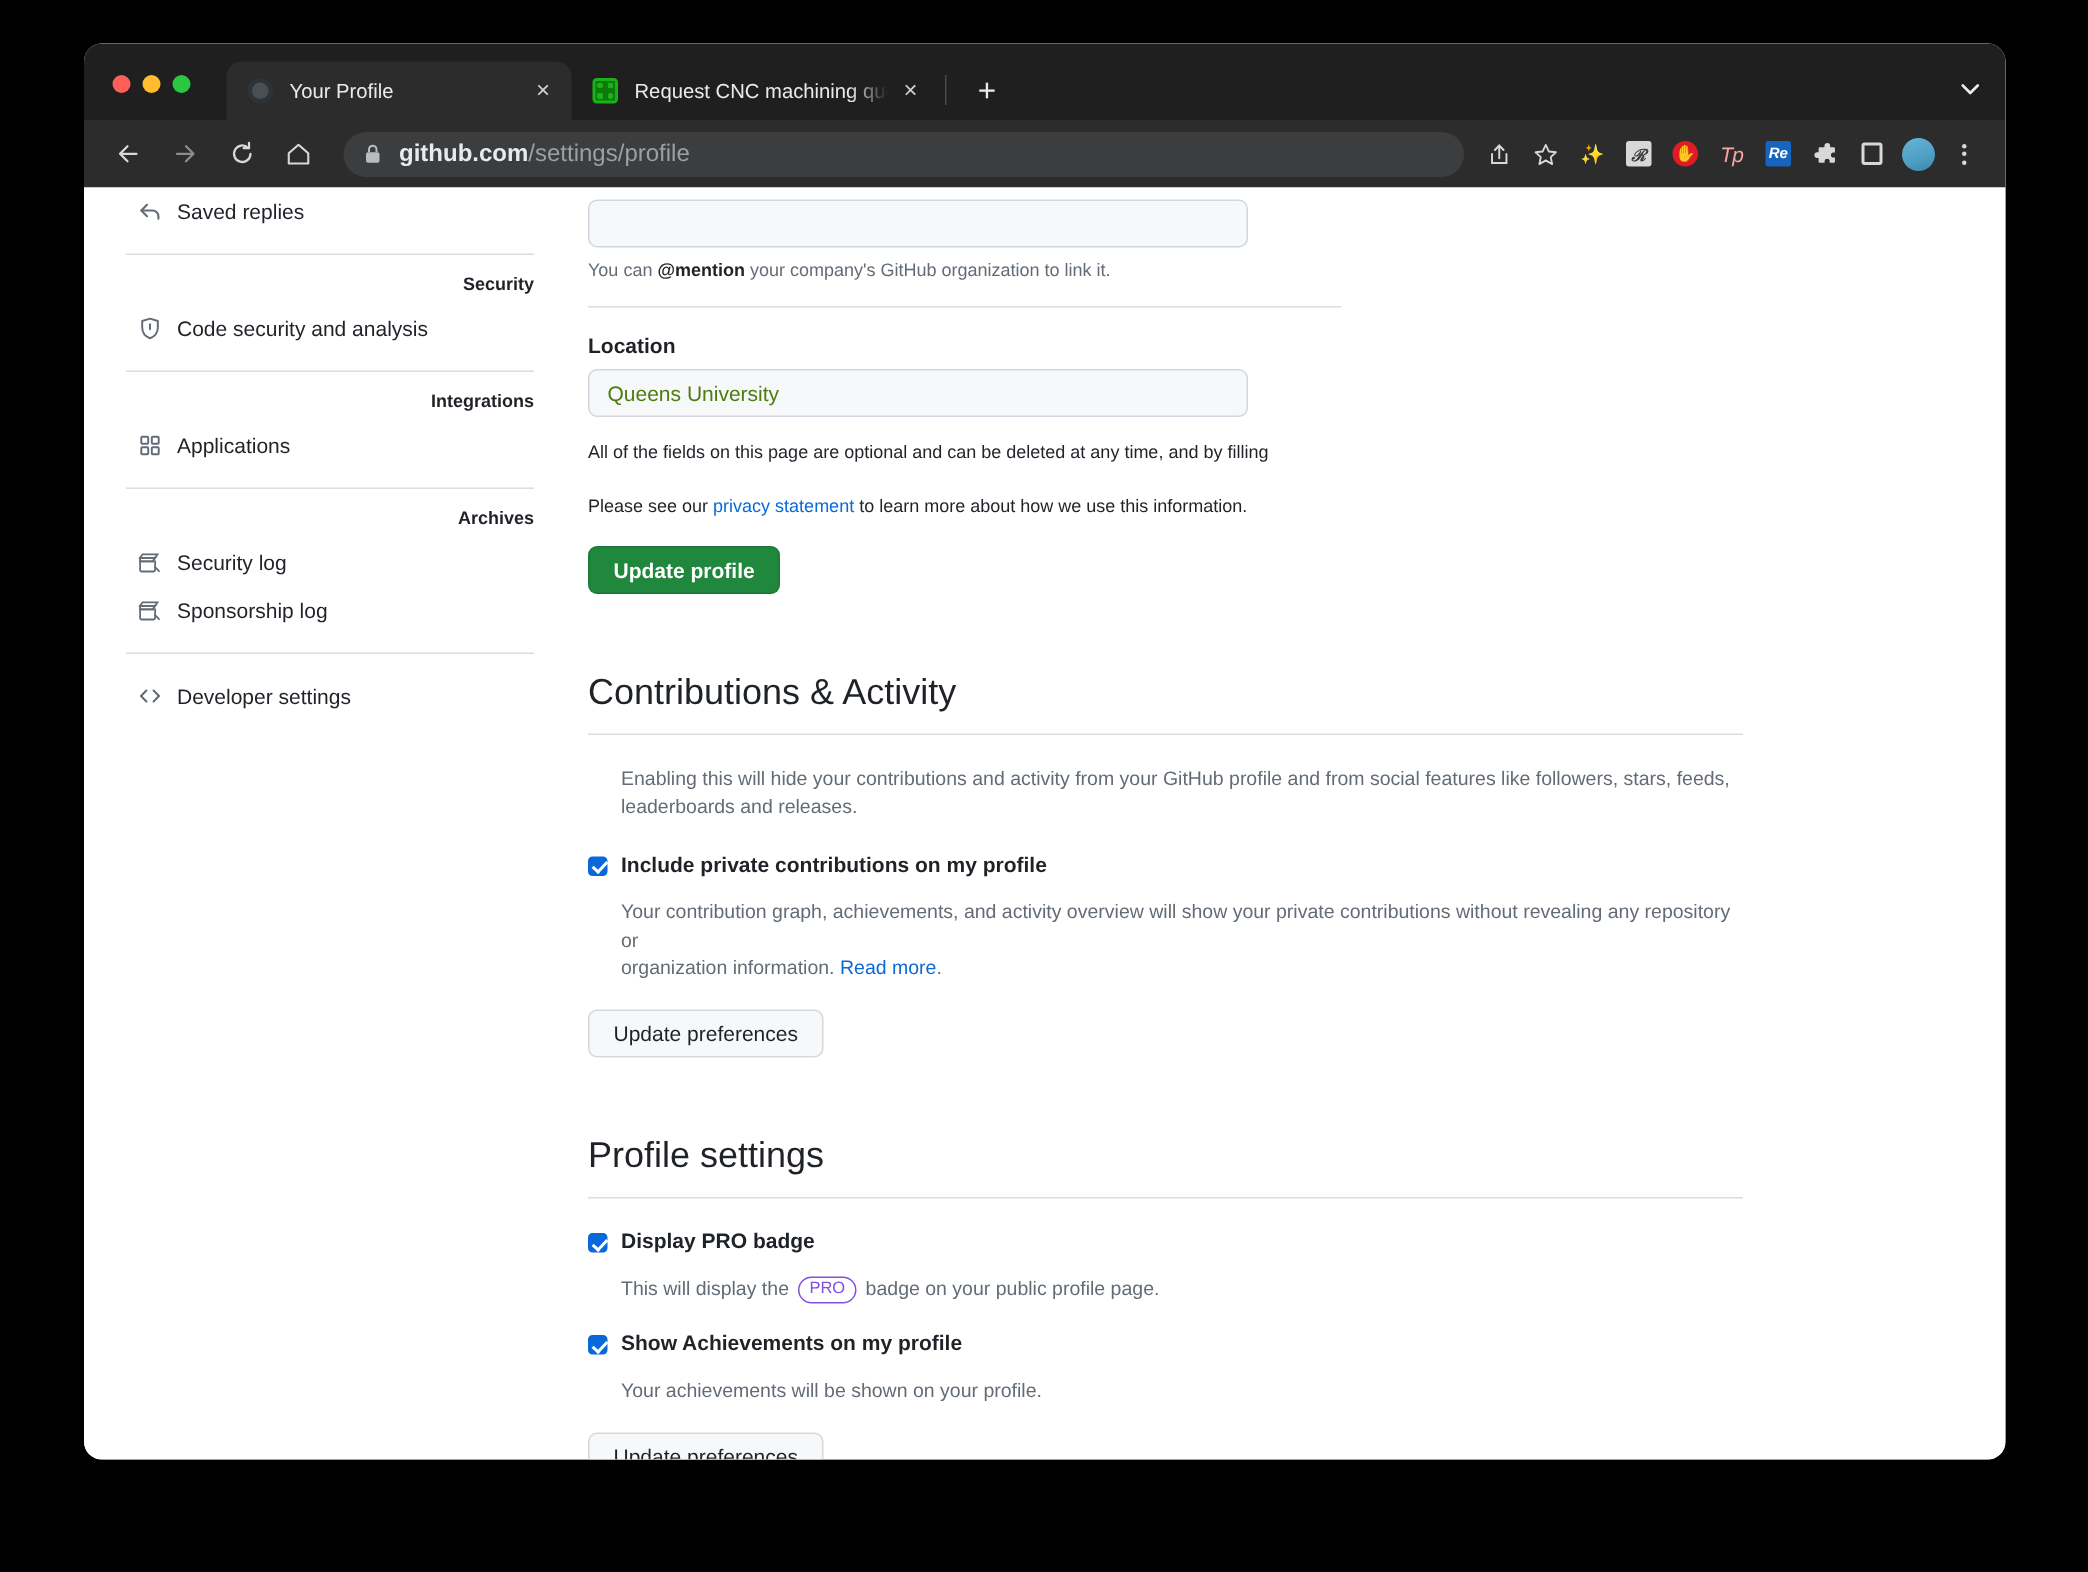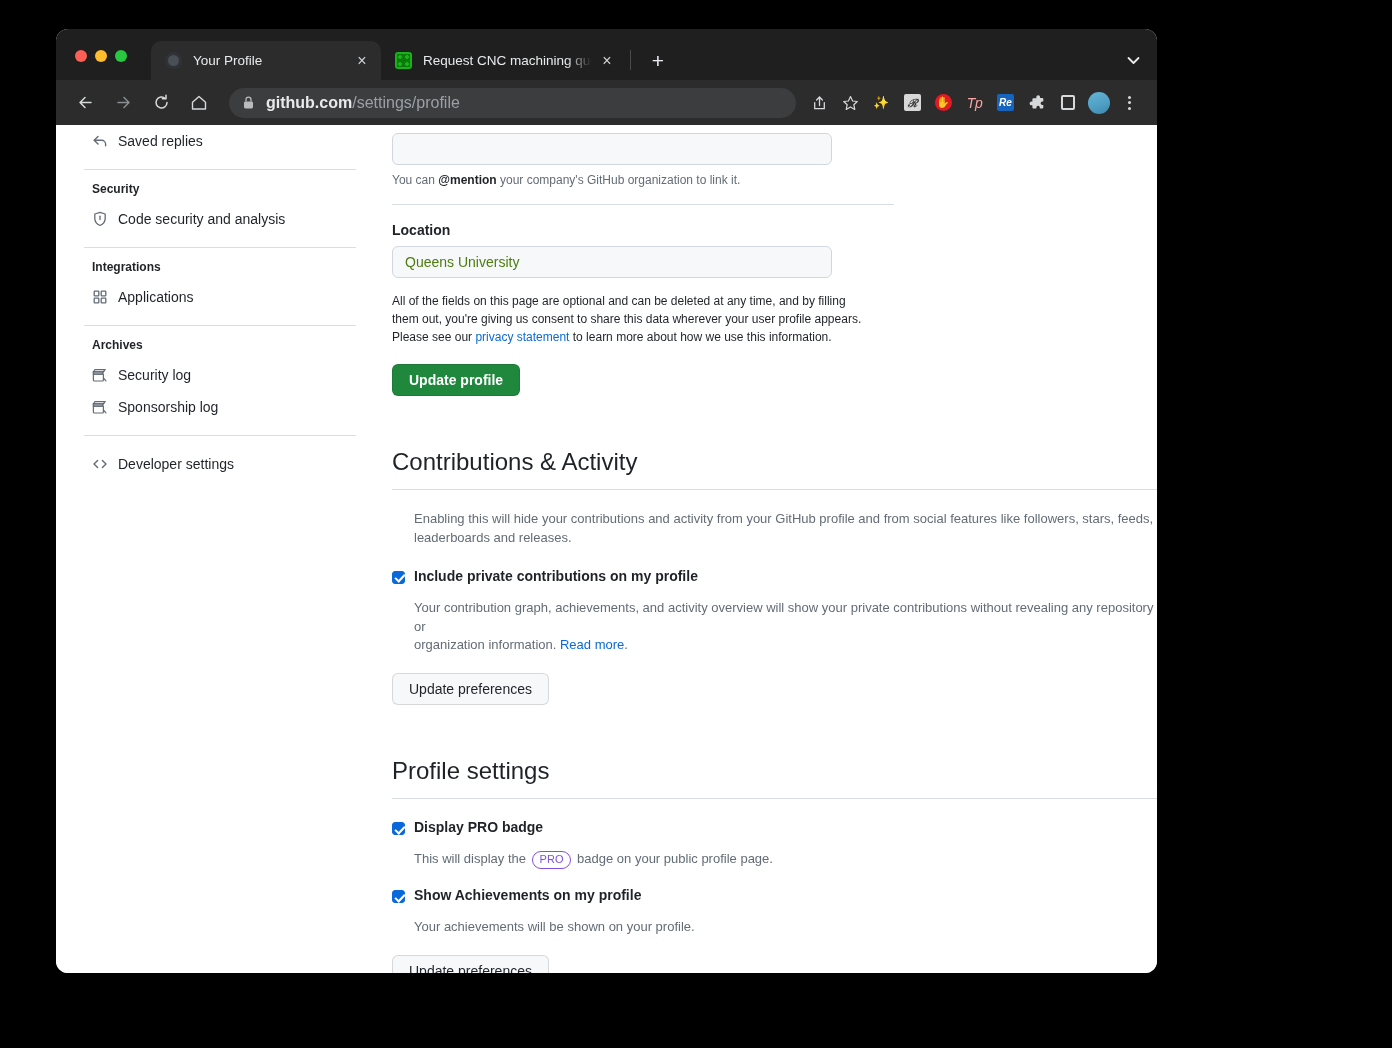--- a/index.html
+++ b/index.html
@@ -7,21 +7,21 @@
     width: 1392px; height: 1048px;
     background: #000000;
     font-family: "Liberation Sans", sans-serif;
     overflow: hidden;
   }
 
   
   .browser-window {
     position: absolute;
     left: 56px; top: 29px;
-    width: 1101px; height: 944px;
+    width: 1281px; height: 944px;
     border-radius: 12px;
     overflow: hidden;
     background: #ffffff;
     box-shadow: 0 10px 40px rgba(0,0,0,0.5);
   }
 
   
   .tab-strip {
     position: relative;
     height: 51px;
@@ -197,20 +197,21 @@
     background: #ffffff;
     overflow: hidden;
   }
 
   
   .settings-nav {
     position: absolute;
     left: 28px; top: 0;
     width: 280px;
     padding-top: 0px;
+    text-align: right;
   }
   .nav-item {
     display: flex; align-items: center;
     height: 32px;
     padding: 0 8px;
     border-radius: 6px;
     font-size: 14px;
     color: #1f2328;
   }
   .nav-item .nav-ico {
@@ -550,21 +551,21 @@
         <span>You can </span><b>@mention</b><span> your company's GitHub organization to link it.</span>
       </div>
 
       <div class="rule"></div>
 
       <div class="field-label">Location</div>
       <div class="field-input">Queens University</div>
 
       <div class="consent-text">
         <span>All of the fields on this page are optional and can be deleted at any time, and by filling</span><br>
-        <span>them out, you're giving us consent to share this data wherever your user profile appears.</span><br>
+        <br>
         <span>Please see our </span><a class="link" href="#">privacy statement</a><span> to learn more about how we use this information.</span>
       </div>
 
       <div class="btn-primary">Update profile</div>
 
       
       <div style="height:52px"></div>
       <div class="section-title">Contributions &amp; Activity</div>
       <div class="section-rule"></div>
 

